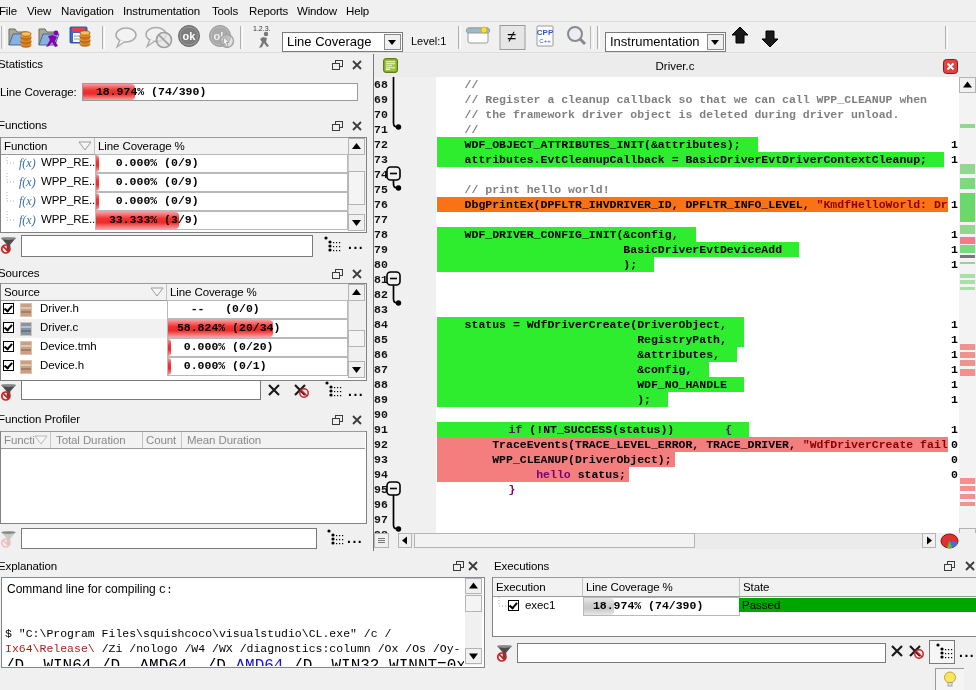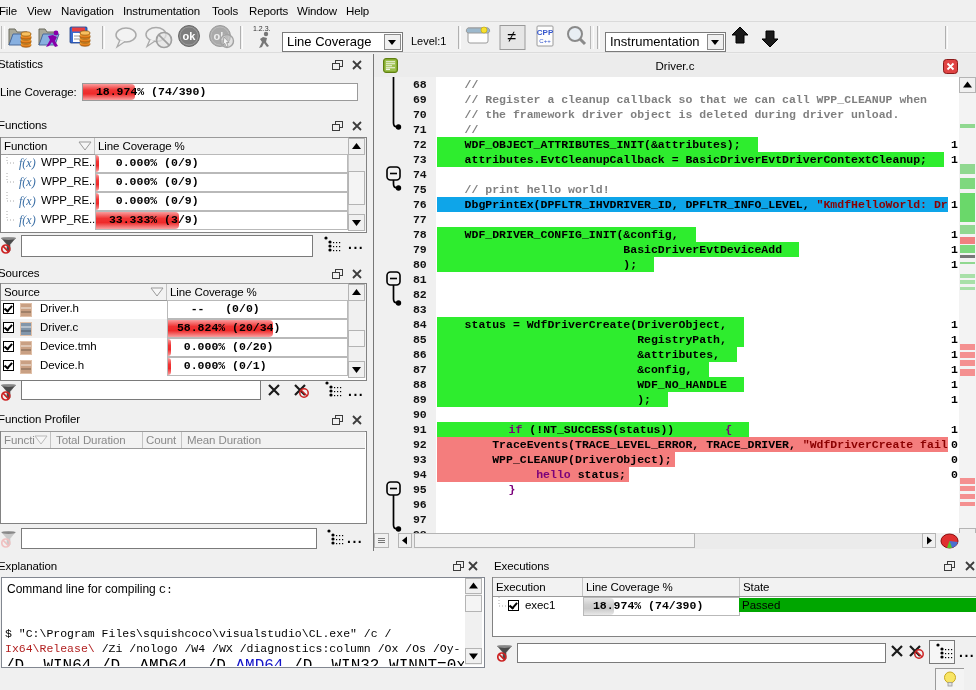--- a/index.html
+++ b/index.html
@@ -22,21 +22,21 @@
 .covcell{position:absolute;border:1px solid #b9b9b9;background:#fff;overflow:hidden;}
 .rbar{position:absolute;left:0;top:0;bottom:0;background:linear-gradient(to bottom,#f99c9c,#f03434 38%,#ee2a2a 62%,#f9a0a0);border-radius:0 4px 4px 0;}
 .covtxt{position:absolute;left:0;top:1px;font-family:"Liberation Mono",monospace;font-weight:bold;font-size:11.5px;white-space:pre;color:#000;}
 .ck{position:absolute;width:9px;height:9px;border:1.5px solid #000;background:#fff;}
 .ck:after{content:"";position:absolute;left:2px;top:0px;width:3px;height:5.5px;border-right:2px solid #000;border-bottom:2px solid #000;transform:rotate(40deg);}
 .ftxt{position:absolute;font-size:11.5px;letter-spacing:-0.1px;color:#000;white-space:nowrap;}
 .finput{position:absolute;border:1px solid #7a7a7a;background:#fff;}
 .dots3{position:absolute;font-size:14px;color:#000;letter-spacing:1.5px;font-weight:bold;}
 .sbtn{position:absolute;background:#f0f0f0;border:1px solid #b4b4b4;box-sizing:border-box;}
 
-.lnum{position:absolute;left:374px;width:55px;text-align:right;font-family:"Liberation Mono",monospace;font-weight:bold;font-size:11.5px;color:#111;line-height:15px;height:15px;}
+.lnum{position:absolute;left:374px;width:55px;font-family:"Liberation Mono",monospace;font-weight:bold;font-size:11.5px;color:#111;line-height:15px;height:15px;}
 .cline{position:absolute;left:437px;height:15px;line-height:15.2px;font-family:"Liberation Mono",monospace;font-weight:bold;font-size:11.5px;white-space:pre;color:#000;}
 .hlg{background:#2eed2e;padding-right:17px;display:inline-block;height:15px;vertical-align:top;}
 .hlr{background:#f47d7d;padding-right:3px;display:inline-block;height:15px;vertical-align:top;}
 .cmt{color:#7f7f7f;}
 .kw{color:#7a007a;margin-left:44px;}
 .str{color:#8b0000;}
 .cnum{position:absolute;width:10px;background:#fff;text-align:right;font-family:"Liberation Mono",monospace;font-weight:bold;font-size:11.5px;color:#000;line-height:15px;}
 </style>
 </head>
 <body>
@@ -443,21 +443,21 @@
 <div class="lnum" style="top:137px;">72 </div>
 <div class="cline" style="top:137px;"><span class="hlg">    WDF_OBJECT_ATTRIBUTES_INIT(&amp;attributes);</span></div>
 <div class="cnum" style="left:948px;top:137px;">1</div>
 <div class="lnum" style="top:152px;">73 </div>
 <div class="cline" style="top:152px;"><span class="hlg">    attributes.EvtCleanupCallback = BasicDriverEvtDriverContextCleanup;</span></div>
 <div class="cnum" style="left:948px;top:152px;">1</div>
 <div class="lnum" style="top:167px;">74 </div>
 <div class="lnum" style="top:182px;">75 </div>
 <div class="cline" style="top:182px;"><span class="cmt">    // print hello world!</span></div>
 <div class="lnum" style="top:197px;">76 </div>
-<div class="cline" style="top:197px;width:513px;background:#0ea5e9;">    DbgPrintEx(DPFLTR_IHVDRIVER_ID, DPFLTR_INFO_LEVEL, <span class="str">"KmdfHelloWorld: Dr</span></div>
+<div class="cline" style="top:197px;width:513px;background:#f97316;">    DbgPrintEx(DPFLTR_IHVDRIVER_ID, DPFLTR_INFO_LEVEL, <span class="str">"KmdfHelloWorld: Dr</span></div>
 <div class="cnum" style="left:948px;top:197px;">1</div>
 <div class="lnum" style="top:212px;">77 </div>
 <div class="lnum" style="top:227px;">78 </div>
 <div class="cline" style="top:227px;"><span class="hlg">    WDF_DRIVER_CONFIG_INIT(&amp;config,</span></div>
 <div class="cnum" style="left:948px;top:227px;">1</div>
 <div class="lnum" style="top:242px;">79 </div>
 <div class="cline" style="top:242px;"><span class="hlg">                           BasicDriverEvtDeviceAdd</span></div>
 <div class="cnum" style="left:948px;top:242px;">1</div>
 <div class="lnum" style="top:257px;">80 </div>
 <div class="cline" style="top:257px;"><span class="hlg">                           );</span></div>

